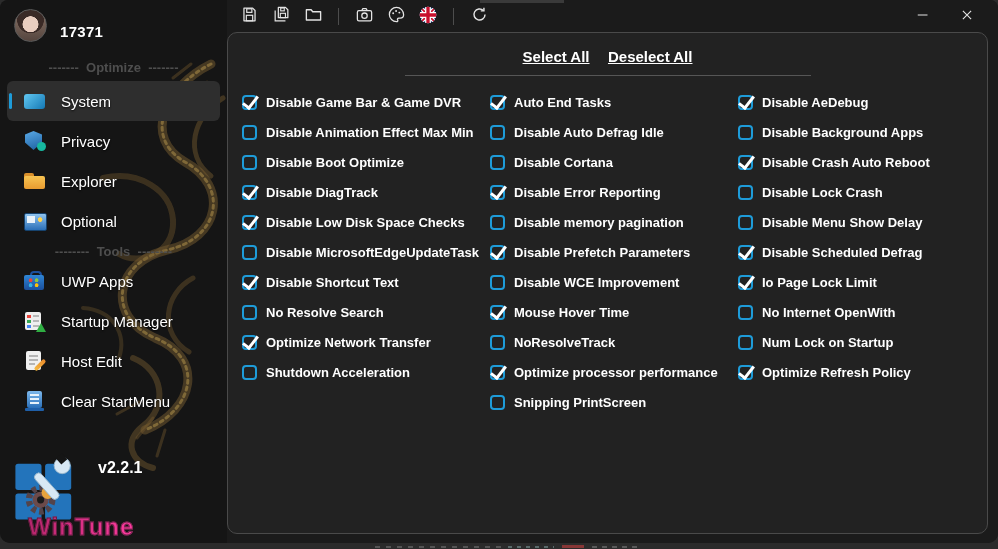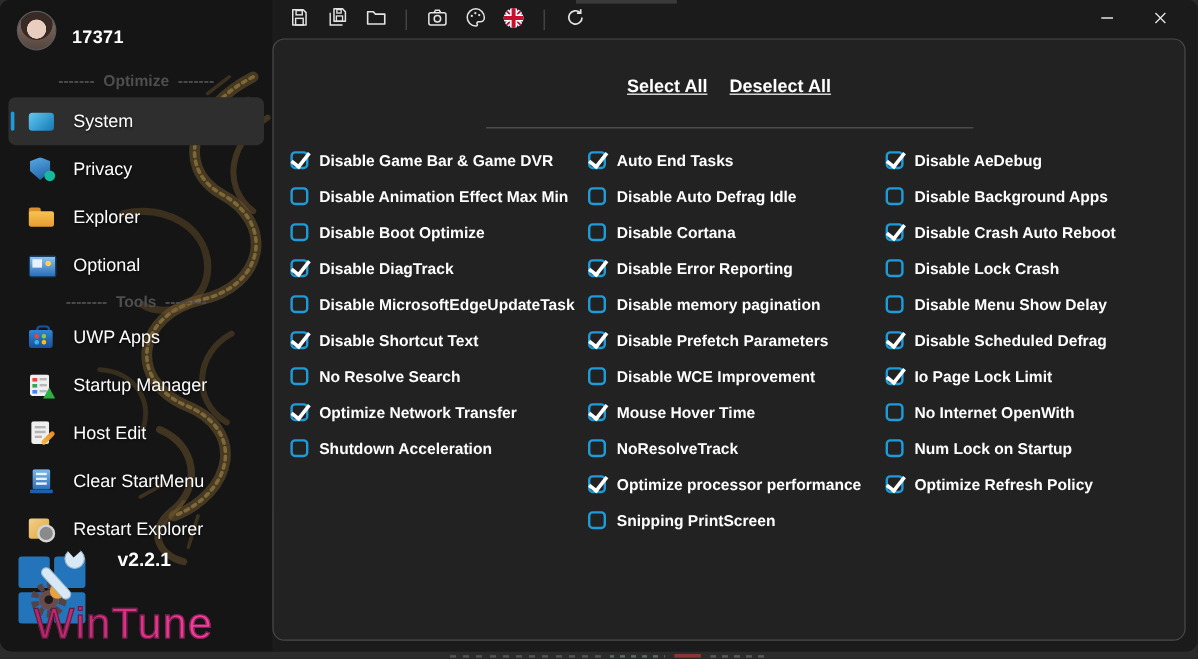--- a/index.html
+++ b/index.html
@@ -99,39 +99,39 @@
       border-radius:1px; background:#1f5fa8; }
   .restart-explorer-icon::before { content:''; position:absolute; left:0; top:2px; width:17px; height:17px;
       border-radius:2px; background:linear-gradient(135deg,#f3d08a,#dfa73c); }
   .restart-explorer-icon::after { content:''; position:absolute; right:0; bottom:0; width:11px; height:11px;
       border-radius:50%; background:#8a8a8a; border:2px solid #d5d5d5; }
 
   
   .brand { position:absolute; left:0; bottom:4px; width:100%; height:96px; z-index:3; }
   .logo { position:absolute; left:10px; bottom:14px; }
   .version { position:absolute; left:98px; top:16px; font-size:16px; font-weight:700; }
-  .brand-name { position:absolute; left:28px; bottom:-2px; font-size:36px; font-weight:400; letter-spacing:1px;
+  .brand-name { position:absolute; left:28px; bottom:-2px; font-size:24px; font-weight:700; letter-spacing:1px;
       background:linear-gradient(90deg,#b5256b,#ff3ba0);
       -webkit-background-clip:text; background-clip:text; color:transparent;
       -webkit-text-stroke:1px rgba(20,20,20,.55); }
 
   
   .content { position:relative; flex:1; background:#1b1b1b; }
   .toolbar { position:absolute; left:0; top:0; right:0; height:32px; display:flex; align-items:center; padding-left:6px; }
   .tbtn { width:32px; height:26px; display:flex; align-items:center; justify-content:center;
       background:transparent; border:none; border-radius:4px; cursor:pointer; }
   .tsep { width:1px; height:17px; background:#4d4d4d; margin:0 9px; }
   .win-controls { margin-left:auto; display:flex; gap:10px; padding-right:14px; }
   .wbtn { width:34px; height:26px; display:flex; align-items:center; justify-content:center;
       background:transparent; border:none; border-radius:4px; cursor:pointer; }
 
   .panel { position:absolute; left:0; top:32px; right:10px; bottom:9px;
       background:#222222; border:1px solid #4a4a4a; border-radius:10px; overflow:hidden; }
   .panel-header { text-align:center; padding-top:15px; }
-  .hlink { display:inline-block; margin:16px 7px; font-size:15px; font-weight:700; color:#fff;
+  .hlink { display:inline-block; margin:0 7px; font-size:15px; font-weight:700; color:#fff;
       text-decoration:underline; cursor:pointer; }
   .panel-divider { width:406px; margin:9px auto 0; border-top:1px solid #565656; }
   .grid { display:flex; padding:11px 0 0 14px; }
   .col { width:248px; }
   .col:last-child { width:auto; }
   .opt { display:flex; align-items:center; height:30px; gap:9px; }
   .cb { position:relative; width:15px; height:15px; border:2px solid #1e9cd9; border-radius:4px;
       flex-shrink:0; cursor:pointer; }
   .cb.checked::after { content:''; position:absolute; left:2px; top:-4px; width:6px; height:13px;
       border-right:3px solid #fff; border-bottom:3px solid #fff; transform:rotate(38deg); }
@@ -205,24 +205,20 @@
         <div class="nav-item">
           <span class="nav-icon host-edit-icon"></span>
           <span class="nav-label">Host Edit</span>
         </div>
 
         <div class="nav-item">
           <span class="nav-icon clear-startmenu-icon"></span>
           <span class="nav-label">Clear StartMenu</span>
         </div>
 
-        <div class="nav-item">
-          <span class="nav-icon restart-explorer-icon"></span>
-          <span class="nav-label">Restart Explorer</span>
-        </div>
       </div>
 
     <div class="brand">
       <svg class="logo" width="72" height="72" viewBox="0 0 80 80">
         <rect x="6" y="12" width="29" height="29" rx="3" fill="#2374bb"></rect>
         <rect x="39" y="12" width="29" height="29" rx="3" fill="#2374bb"></rect>
         <rect x="6" y="45" width="29" height="29" rx="3" fill="#2374bb"></rect>
         <rect x="39" y="45" width="29" height="29" rx="3" fill="#2374bb"></rect>
         <circle cx="34" cy="52" r="13" fill="none" stroke="#54444a" stroke-width="7" stroke-dasharray="5 3.5"></circle>
         <circle cx="34" cy="52" r="9" fill="#6b4a4a"></circle>
@@ -355,20 +351,24 @@
             <div class="opt">
               <span class="cb"></span>
               <span class="opt-label">Disable Boot Optimize</span>
             </div>
 
             <div class="opt">
               <span class="cb checked"></span>
               <span class="opt-label">Disable DiagTrack</span>
             </div>
 
+            <div class="opt">
+              <span class="cb checked"></span>
+              <span class="opt-label">Disable Low Disk Space Checks</span>
+            </div>
 
             <div class="opt">
               <span class="cb"></span>
               <span class="opt-label">Disable MicrosoftEdgeUpdateTask</span>
             </div>
 
             <div class="opt">
               <span class="cb checked"></span>
               <span class="opt-label">Disable Shortcut Text</span>
             </div>

